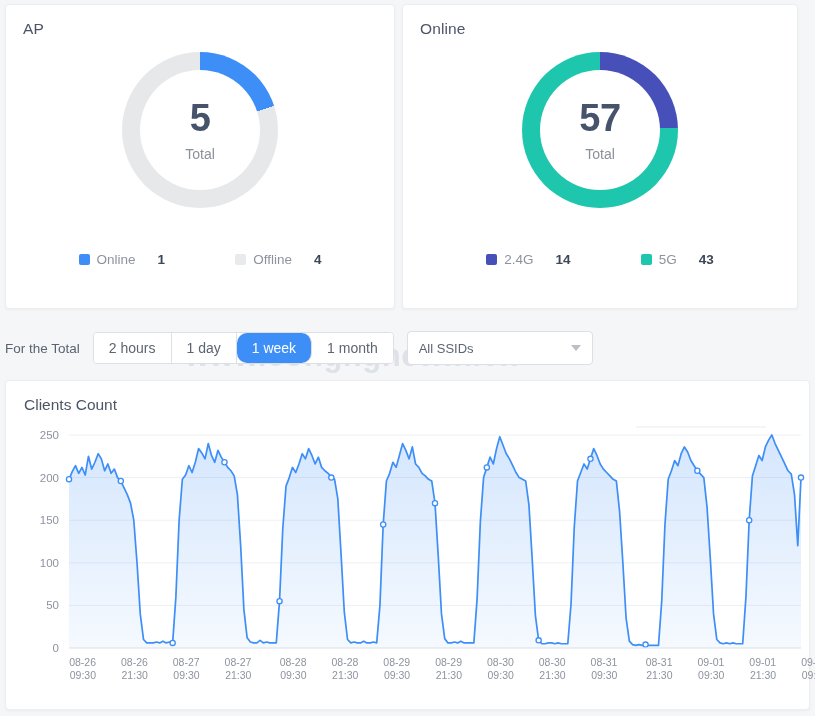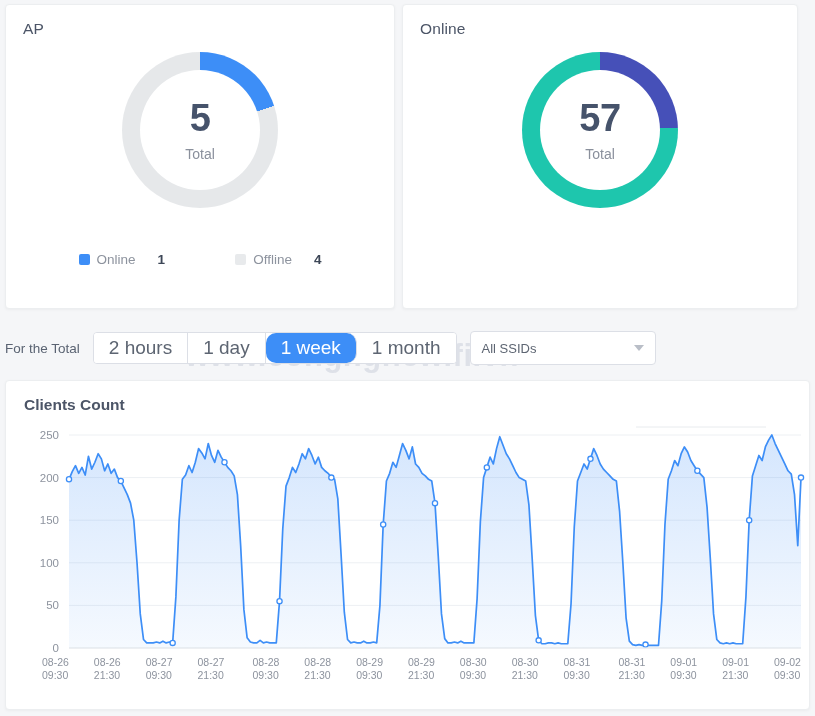--- a/index.html
+++ b/index.html
@@ -112,21 +112,21 @@
   .seg-group {
     display: flex;
     border: 1px solid #dcdfe6;
     border-radius: 4px;
     overflow: hidden;
     background: #fff;
     height: 32px;
   }
   .seg-btn {
     font-family: "Liberation Sans", sans-serif;
-    font-size: 19px;
+    font-size: 14px;
     color: #5d6572;
     background: #fff;
     border: none;
     border-right: 1px solid #dcdfe6;
     padding: 0 15px;
     height: 100%;
     cursor: pointer;
     white-space: nowrap;
   }
   .seg-btn:last-child { border-right: none; }
@@ -176,38 +176,37 @@
     border: 1px solid #eceef0;
     border-radius: 4px;
     box-shadow: 0 1px 3px rgba(0,0,0,0.045);
     height: 330px;
     position: relative;
   }
   .chart-title {
     font-size: 15.5px;
     color: #4c5567;
     padding: 15px 0 0 18px;
-    font-weight: bold;
   }
   .chart-area {
     position: absolute;
     left: 0; top: 42px;
     width: 803px; height: 286px;
   }
   .x-labels {
     position: absolute;
     left: 0; top: 0;
     width: 803px; height: 286px;
     pointer-events: none;
   }
   .xtick {
     position: absolute;
     font-size: 10.5px;
     color: #8d939e;
-    text-align: left;
+    text-align: right;
     width: 54px;
     line-height: 13px;
     white-space: pre;
   }
 </style>
 </head>
 <body>
 
 <div class="page">
 
@@ -238,20 +237,32 @@
     </div>
 
     <div class="card card-clients">
       <div class="card-title">Online</div>
       <div class="donut-wrap">
         <div class="donut" id="cl-donut" style="background: conic-gradient(rgb(70, 80, 184) 0%, rgb(70, 80, 184) 24.5614%, rgb(30, 198, 173) 24.5614%, rgb(30, 198, 173) 100%);">
           <div class="hole">
             <div class="donut-total-num">57</div>
             <div class="donut-total-label">Total</div>
           </div>
+        </div>
+      </div>
+      <div class="legend">
+        <div class="legend-item">
+          <span class="legend-swatch" id="cl-sw0" style="background: rgb(70, 80, 184);"></span>
+          <span class="legend-label">2.4G</span>
+          <span class="legend-value">14</span>
+        </div>
+        <div class="legend-item">
+          <span class="legend-swatch" id="cl-sw1" style="background: rgb(30, 198, 173);"></span>
+          <span class="legend-label">5G</span>
+          <span class="legend-value">43</span>
         </div>
       </div>
     </div>
   </div>
 
   <div class="filter-row">
     <span class="filter-label">For the Total</span>
     <div class="seg-group" id="seg-group">
         <button class="seg-btn">2 hours</button>
         <button class="seg-btn">1 day</button>

